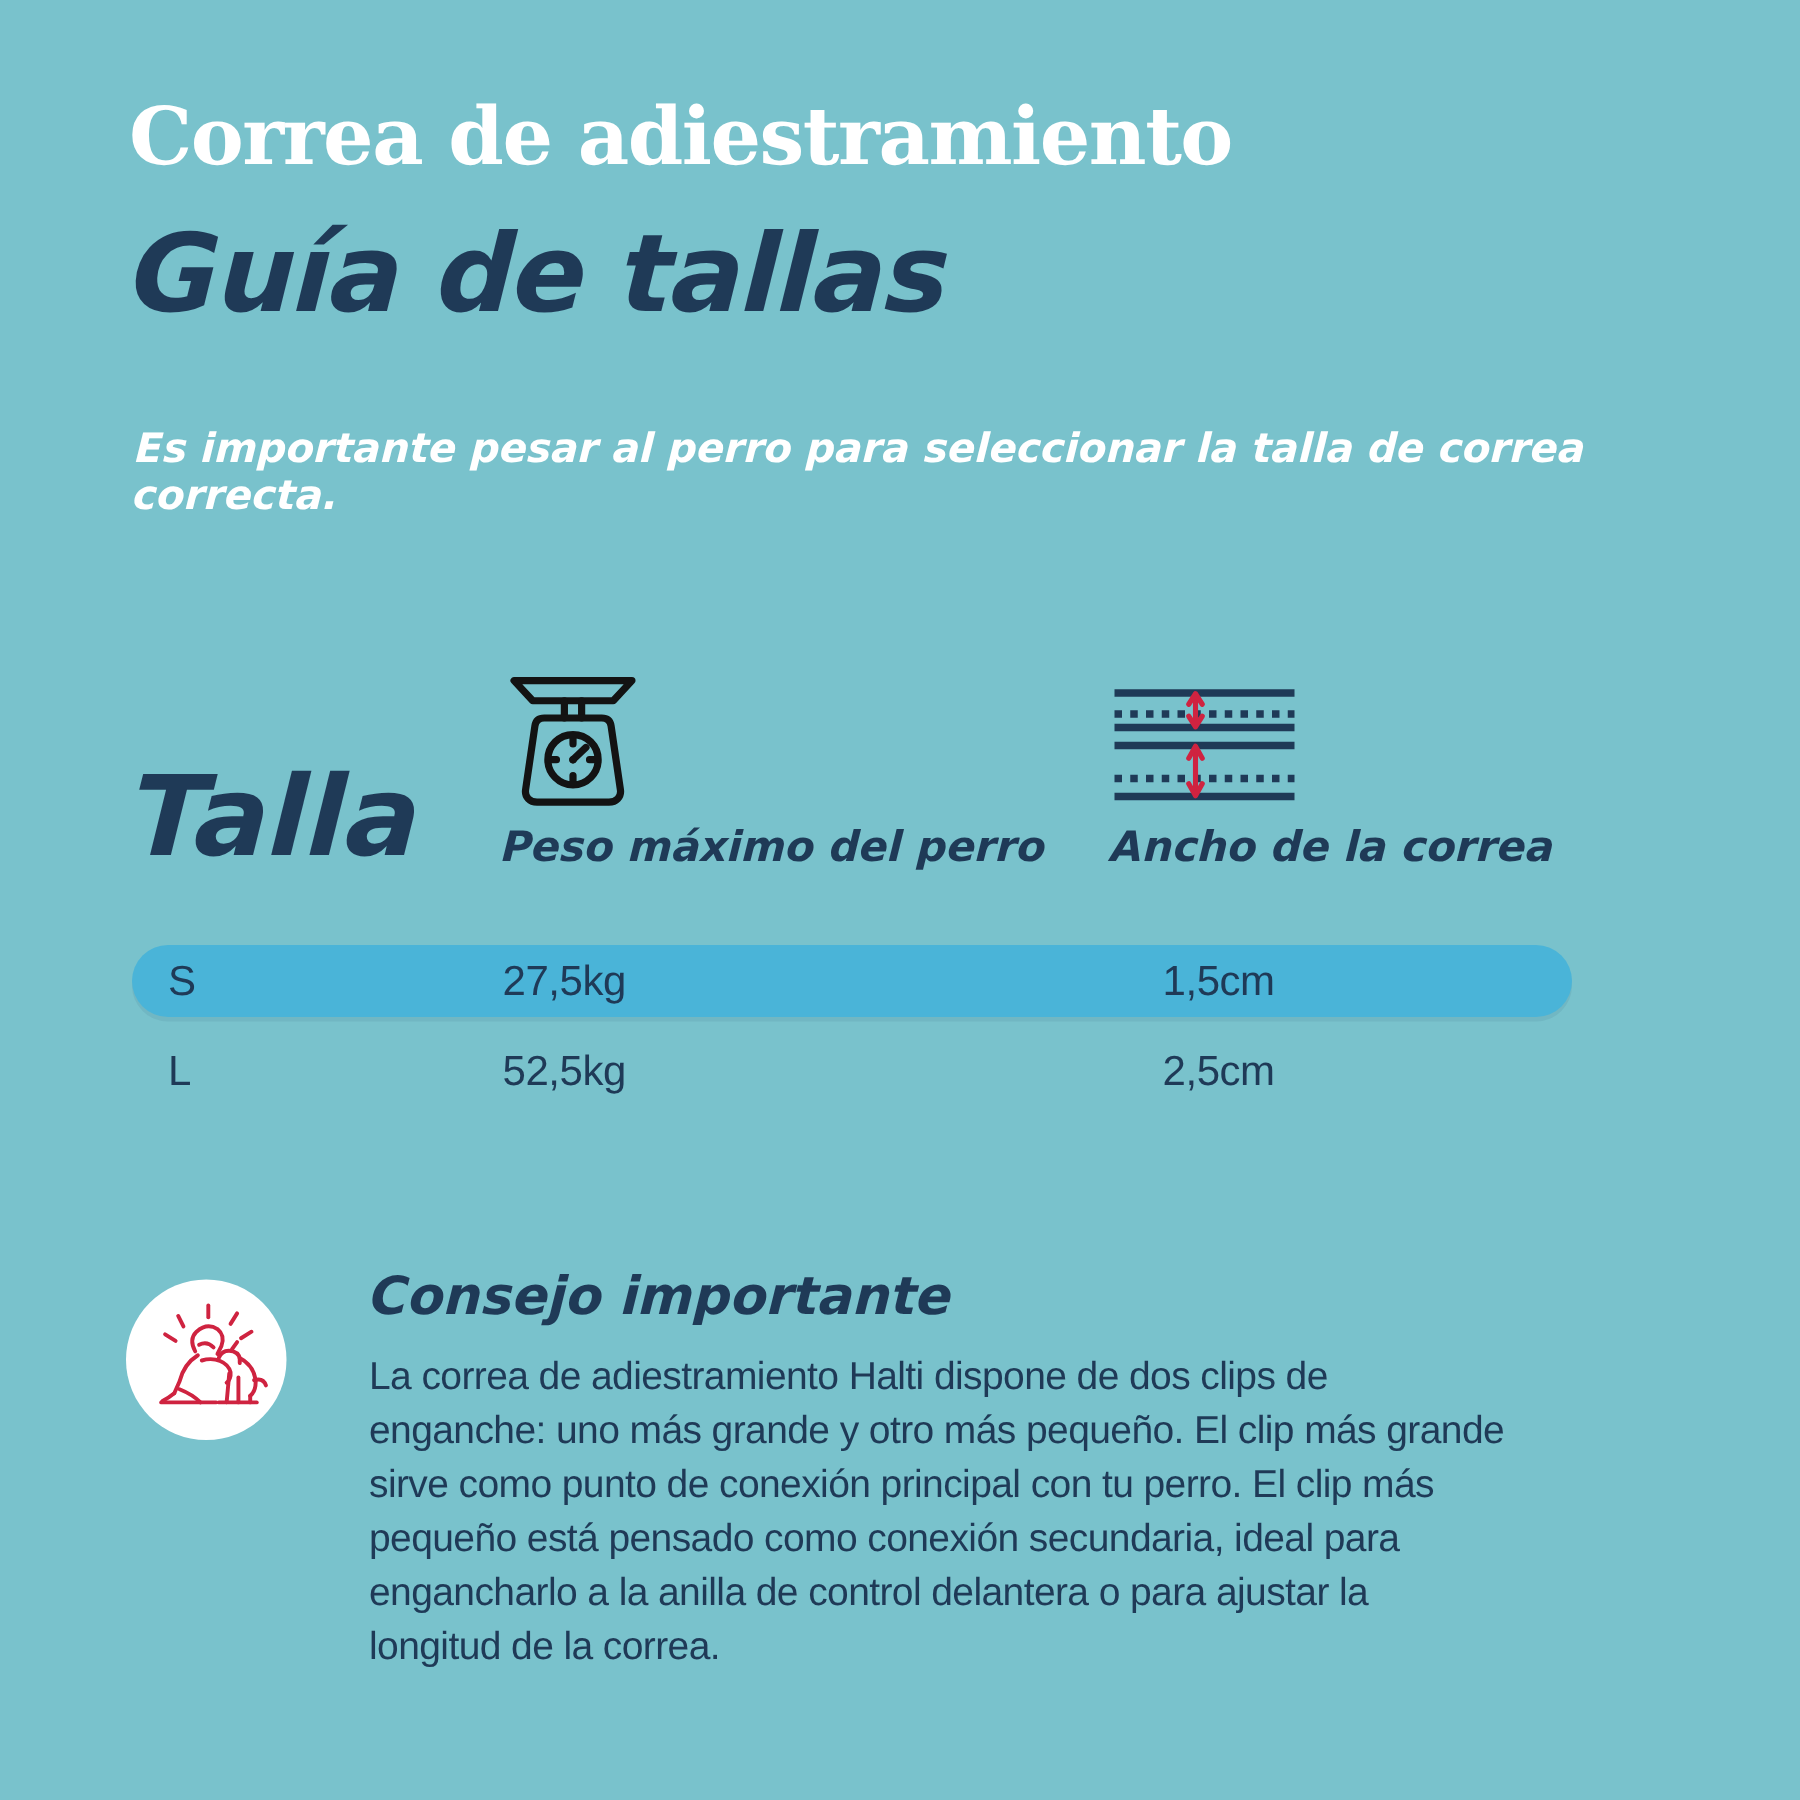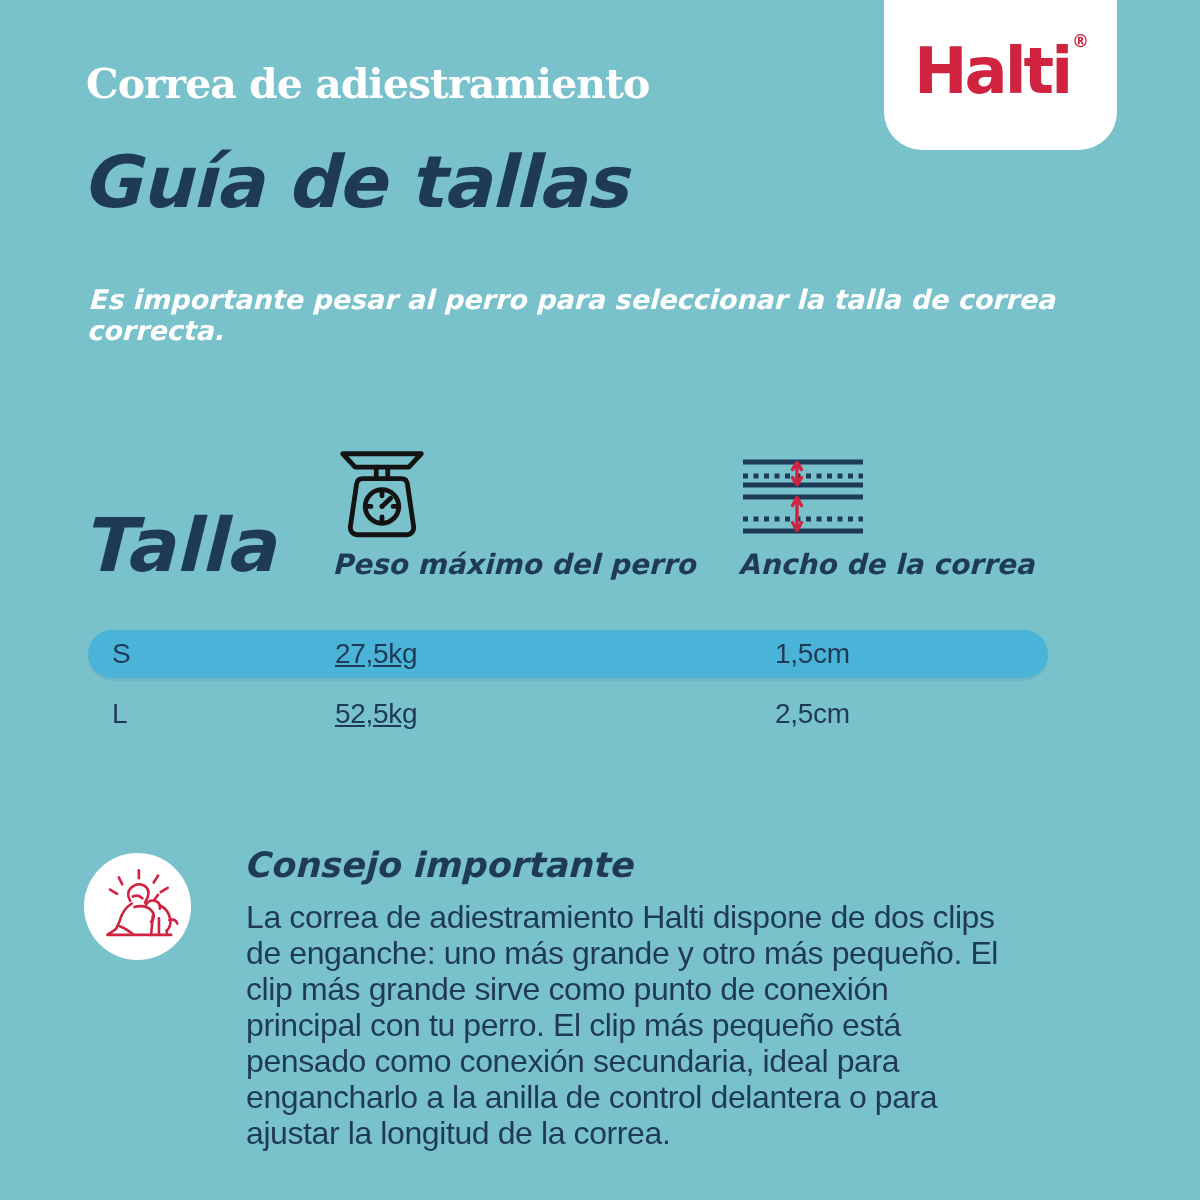--- a/index.html
+++ b/index.html
@@ -12,21 +12,21 @@
   }
   *{margin:0;padding:0;box-sizing:border-box;}
   html,body{width:1200px;height:1200px;}
   body{background:var(--background);font-family:"Liberation Sans",sans-serif;}
   .canvas{position:relative;width:1200px;height:1200px;background:var(--background);overflow:hidden;}
 
   
   .page-title{
     position:absolute;left:86px;top:60px;
     font-family:"DejaVu Serif",serif;font-weight:700;
-    font-size:41px;letter-spacing:-1px;color:var(--white);
+    font-size:53px;letter-spacing:-1px;color:var(--white);
   }
   .brand-box{
     position:absolute;left:884px;top:0;width:233px;height:150px;
     background:var(--white);border-radius:0 0 38px 38px;
     display:flex;align-items:center;justify-content:center;
   }
   .brand-text{
     font-family:"DejaVu Sans",sans-serif;font-weight:800;
     font-size:64px;letter-spacing:-3px;color:var(--red);
     position:relative;top:-4px;
@@ -65,50 +65,46 @@
   .row{position:relative;height:48px;margin-bottom:12px;}
   .row.highlight{
     background:var(--highlight_row);border-radius:24px;
     box-shadow:0 3px 0 rgba(31,58,87,0.08);
   }
   .cell{
     position:absolute;top:50%;transform:translateY(-50%);
     font-size:28px;color:var(--navy);font-weight:500;letter-spacing:-0.3px;
   }
   .cell-size{left:24px;}
-  .cell-weight{left:247px;text-decoration:underline;}
+  .cell-weight{left:247px;}
   .cell-width{left:687px;}
 
   
   .tip-circle{
     position:absolute;left:84px;top:853px;width:107px;height:107px;
     background:var(--white);border-radius:50%;
     display:flex;align-items:center;justify-content:center;
   }
   .tip-title{
     position:absolute;left:246px;top:845px;
     font-size:35px;color:var(--navy);
   }
   .tip-body{
     position:absolute;left:246px;top:899px;width:758px;
-    font-size:32px;line-height:36px;color:var(--navy);
+    font-size:26px;line-height:36px;color:var(--navy);
     font-weight:500;letter-spacing:-0.4px;
   }
 </style>
 </head>
 <body>
 
 <div class="canvas">
 
   <div class="page-title">Correa de adiestramiento</div>
 
-  <div class="brand-box">
-    <span class="brand-text">Halti</span>
-    <span class="brand-reg">®</span>
-  </div>
 
   <div class="page-subtitle script">Guía de tallas</div>
   <div class="intro-text script">Es importante pesar al perro para seleccionar la talla de correa correcta.</div>
 
   <div class="size-heading script">Talla</div>
 
   <svg class="scale-icon" width="96" height="92" viewBox="0 0 100 96" fill="none" stroke="#131313" stroke-width="5" stroke-linecap="round" stroke-linejoin="round">
     <path d="M9,6 H91 L78,20 H22 Z"></path>
     <path d="M44,20 V32 M56,20 V32"></path>
     <path d="M30,32 H70 C74,32 76,34 76.5,37.5 L83,82 C83.7,87 80,90.5 75,90.5 H25 C20,90.5 16.3,87 17,82 L23.5,37.5 C24,34 26,32 30,32 Z"></path>

